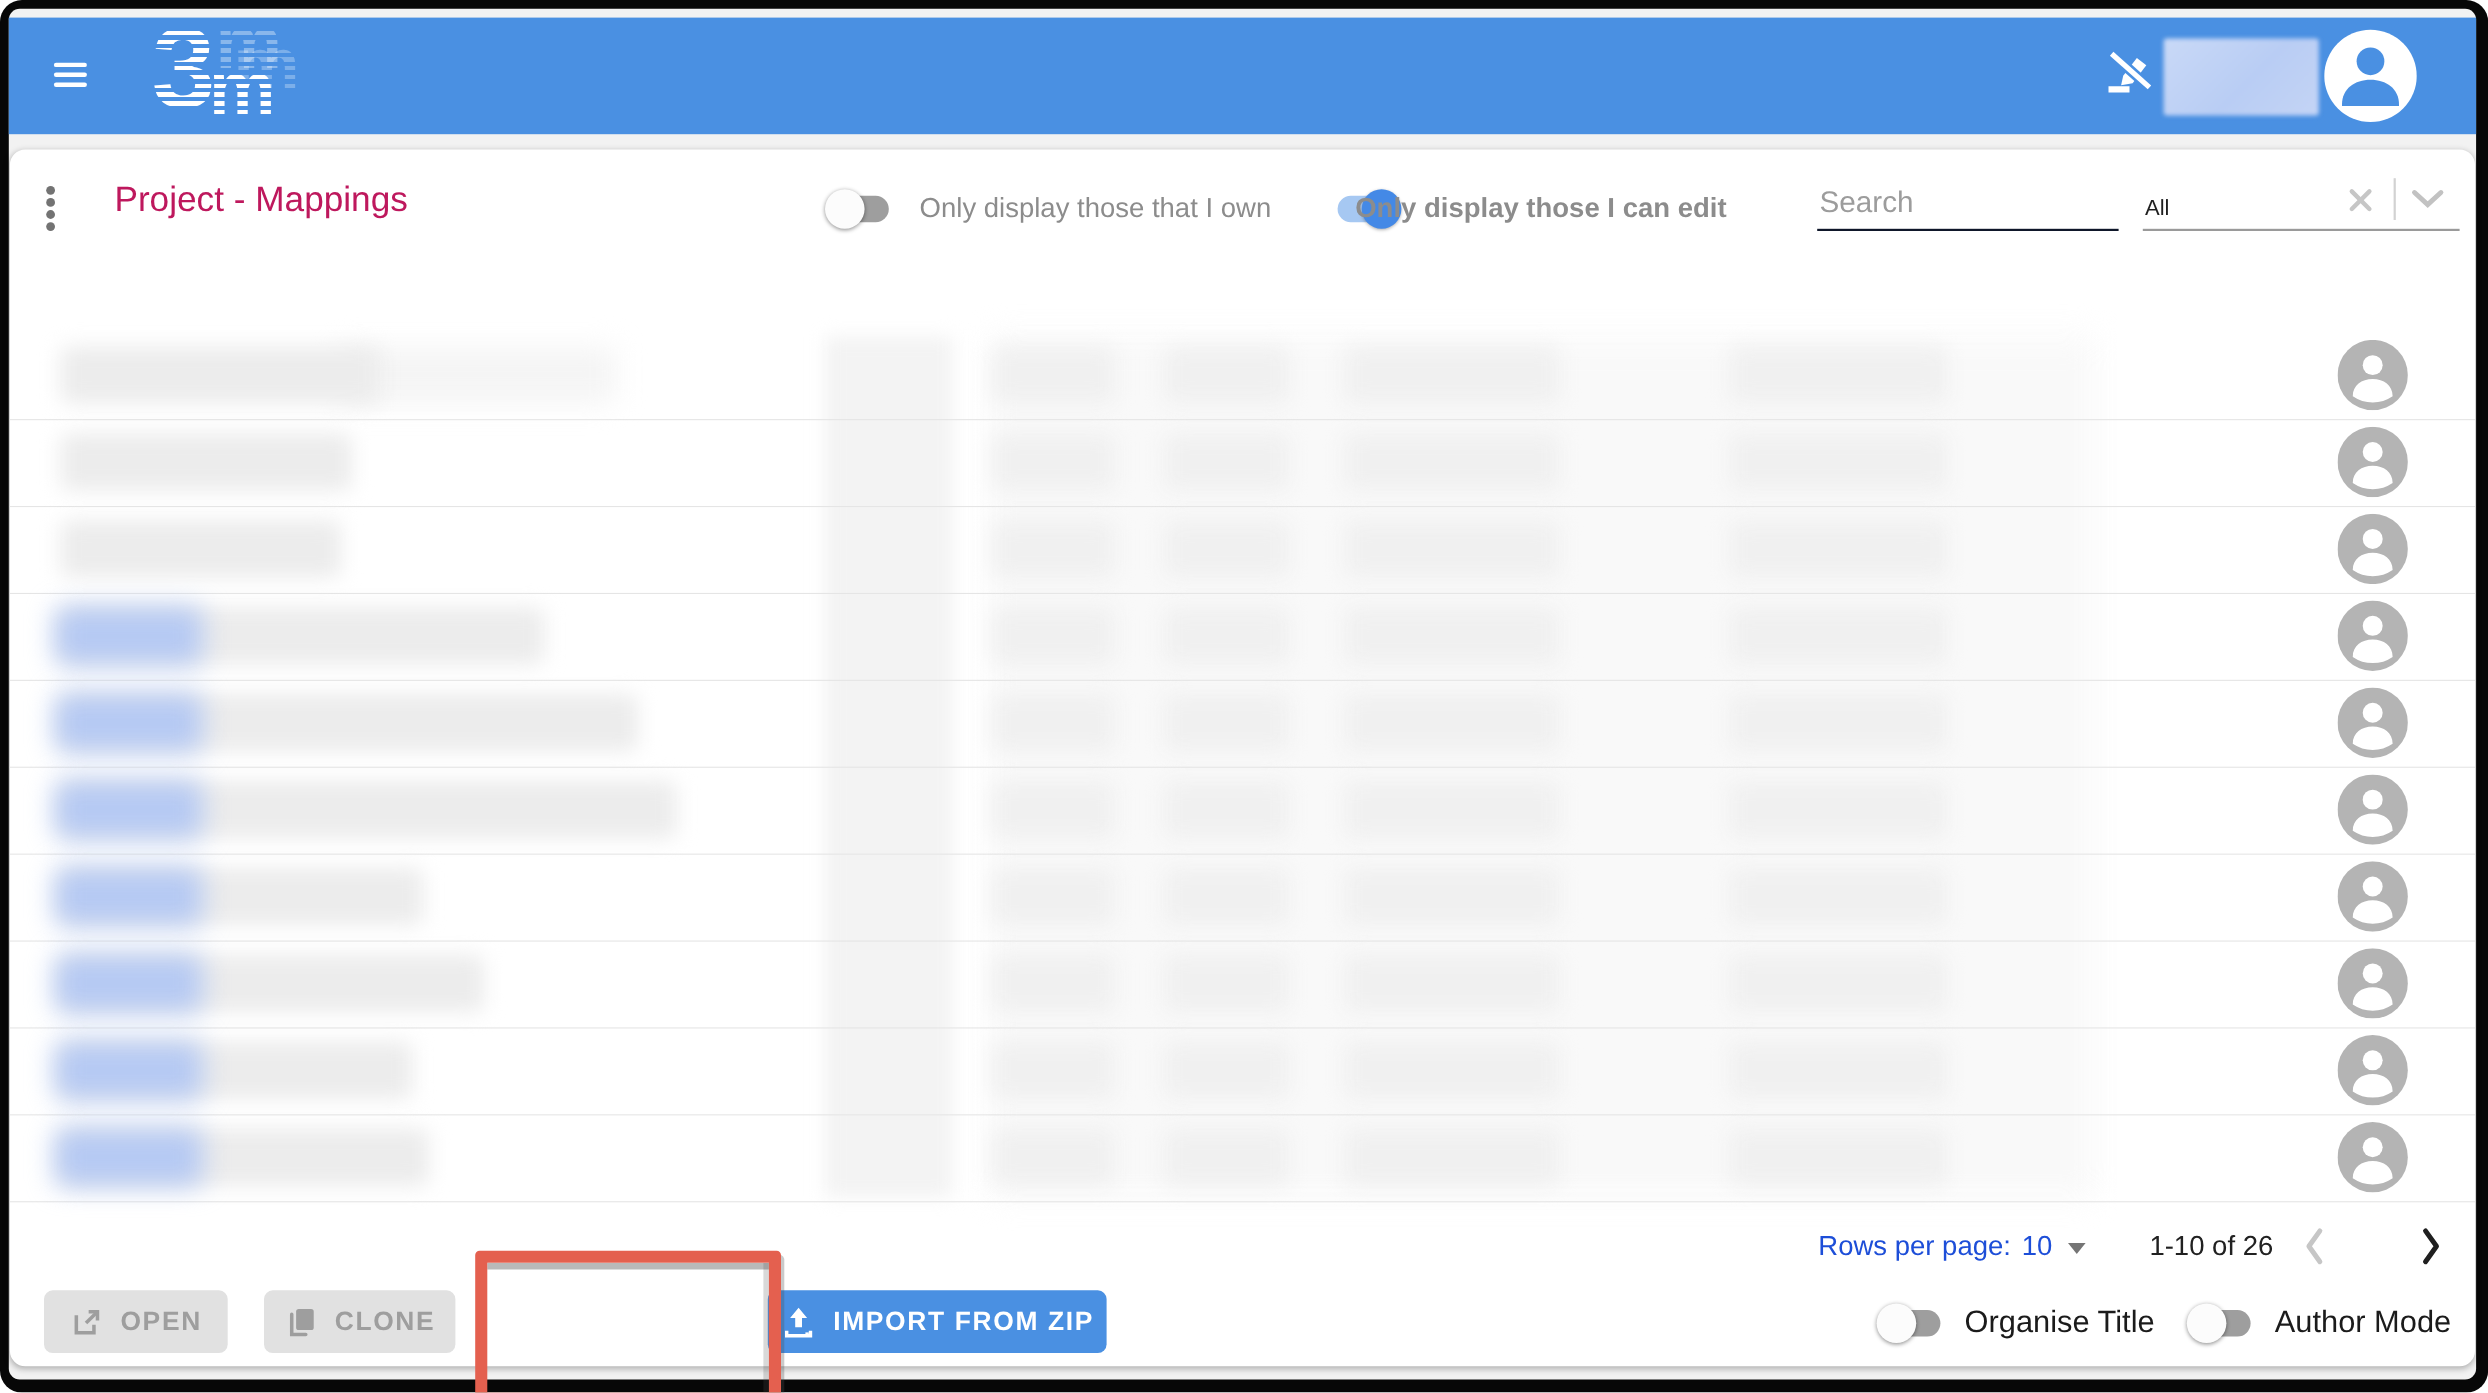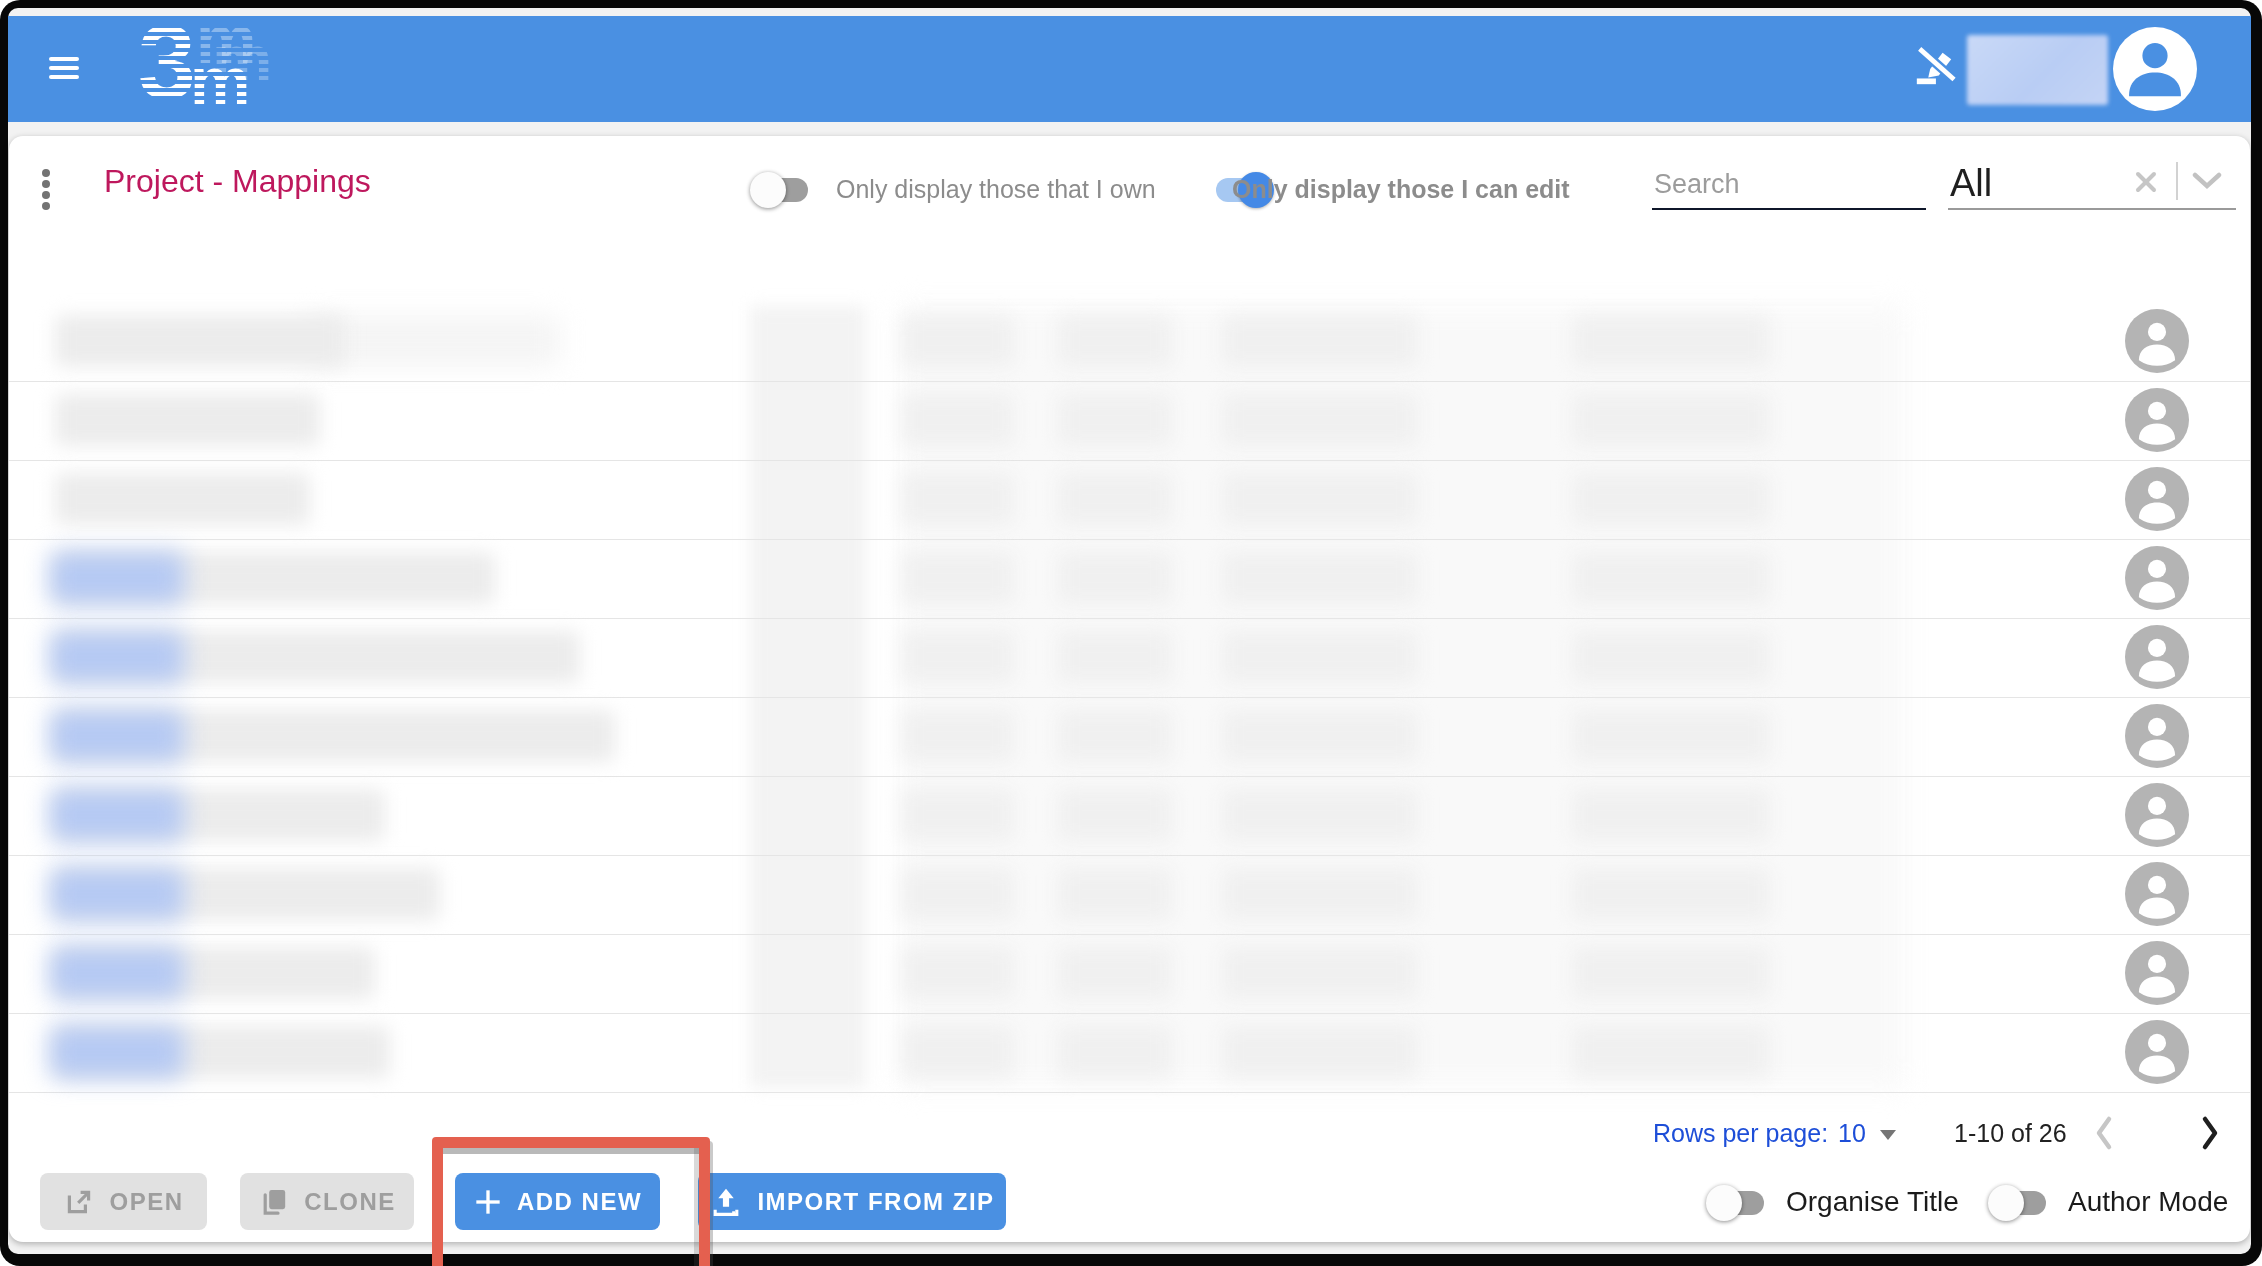--- a/index.html
+++ b/index.html
@@ -44,21 +44,21 @@
   .switch .track{position:absolute;left:4px;top:6px;width:54px;height:24px;border-radius:12px;background:#9e9e9e;}
   .switch .thumb{position:absolute;top:0;left:0;width:36px;height:36px;border-radius:50%;background:#fcfcfc;box-shadow:0 1px 4px rgba(0,0,0,.45);}
   .switch.on .track{background:#a6c8f2;}
   .switch.on .thumb{left:26px;background:#4489e6;box-shadow:0 1px 3px rgba(0,0,0,.3);}
   .toggle-label{position:absolute;top:175px;font-size:25px;color:#8c8c8c;}
 
   .search-box{position:absolute;left:1652px;top:158px;width:274px;height:50px;border-bottom:2px solid #0f172a;}
   .search-box input{width:100%;height:100%;border:0;outline:0;background:transparent;font-family:"Liberation Sans",sans-serif;font-size:27px;color:#333;}
   .search-box input::placeholder{color:#9c9c9c;opacity:1;}
   .all-select{position:absolute;left:1948px;top:150px;width:288px;height:58px;border-bottom:2px solid #9a9a9a;cursor:pointer;}
-  .all-select .val{position:absolute;left:2px;top:12px;font-size:38px;color:#1f1f1f;}
+  .all-select .val{position:absolute;left:2px;top:28px;font-size:20px;color:#1f1f1f;}
   .all-select .clear{position:absolute;left:186px;top:20px;width:24px;height:24px;}
   .all-select .vdiv{position:absolute;left:228px;top:12px;width:2px;height:38px;background:#d2d2d2;}
   .all-select .chev{position:absolute;left:244px;top:22px;width:30px;height:18px;}
 
   
   .thead{position:absolute;left:9px;right:12px;top:225px;height:77px;border-bottom:1px solid #e1e1e1;}
   .th{position:absolute;top:24px;font-size:24px;color:#1c1c1c;font-weight:500;}
   .hrid-strip{position:absolute;left:750px;top:306px;width:116px;height:782px;background:#f3f3f3;filter:blur(8px);}
   .mid-faint{position:absolute;left:900px;top:306px;width:1005px;height:782px;background:#f8f8f8;filter:blur(14px);opacity:.85;}
   #rows{position:absolute;left:9px;right:12px;top:302px;height:790px;}
@@ -327,27 +327,20 @@
   </button>
 
   <button class="btn disabled" style="left:240px;width:174px;">
     <svg viewBox="0 0 40 40" width="32" height="32">
       <rect x="14" y="5" width="20" height="24" rx="3" fill="#9e9e9e"></rect>
       <path d="M9 11 v23 h16" fill="none" stroke="#9e9e9e" stroke-width="4" stroke-linecap="round"></path>
     </svg>
     <span>CLONE</span>
   </button>
 
-  <button class="btn primary" style="left:455px;width:205px;">
-    <svg viewBox="0 0 36 36" width="30" height="30">
-      <line x1="18" y1="4" x2="18" y2="32" stroke="#fff" stroke-width="4"></line>
-      <line x1="4" y1="18" x2="32" y2="18" stroke="#fff" stroke-width="4"></line>
-    </svg>
-    <span>ADD NEW</span>
-  </button>
 
   <button class="btn primary" style="left:698px;width:308px;">
     <svg viewBox="0 0 44 40" width="34" height="32">
       <path d="M22 3 l10 12 h-6 v11 h-8 v-11 h-6 z" fill="#ffffff"></path>
       <path d="M8 30 v6 h28 v-6" fill="none" stroke="#ffffff" stroke-width="4"></path>
       <rect x="30" y="32" width="4" height="4" fill="#ffffff"></rect>
     </svg>
     <span>IMPORT FROM ZIP</span>
   </button>
 

